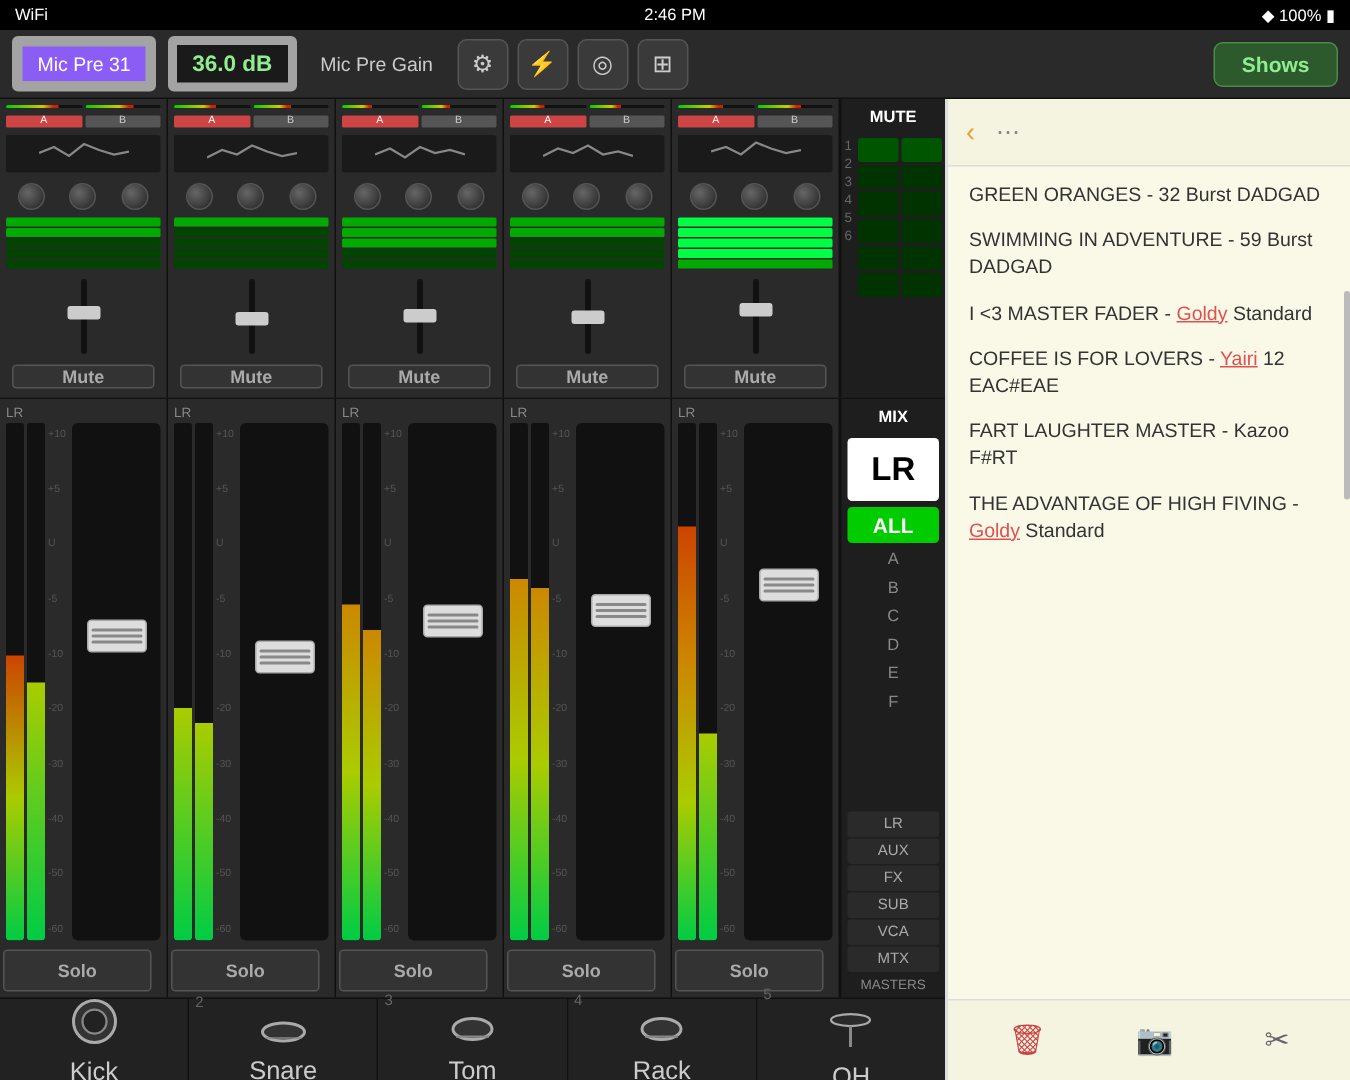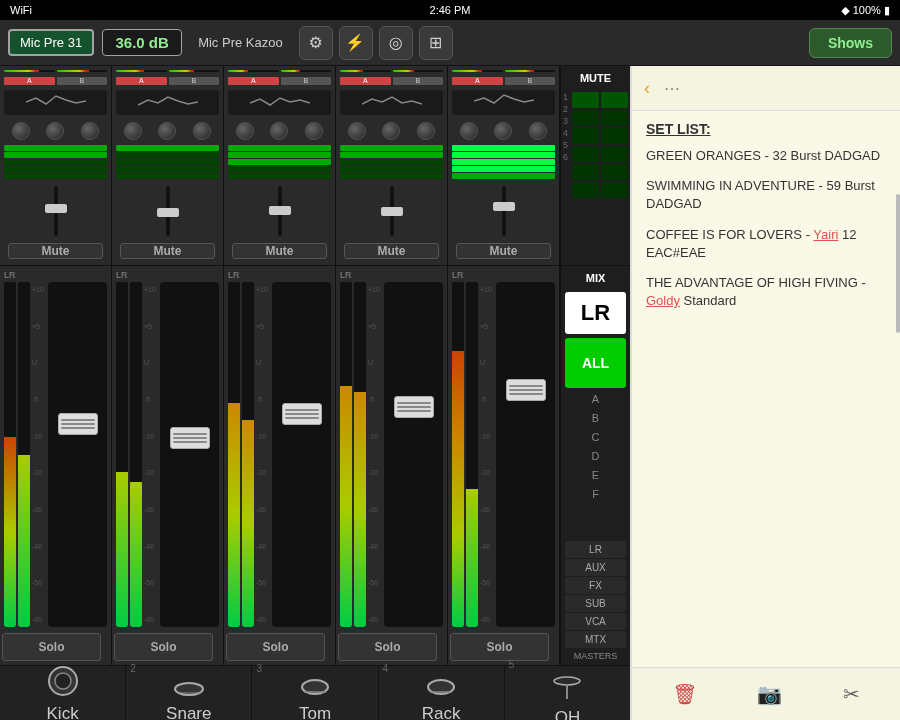--- a/index.html
+++ b/index.html
@@ -22,35 +22,35 @@
     .toolbar {
       background: #2a2a2a;
       height: 46px;
       display: flex;
       align-items: center;
       padding: 0 8px;
       gap: 8px;
       border-bottom: 1px solid #111;
     }
     .toolbar-channel {
-      background: #14532d;
+      background: #8b5cf6;
       color: #fff;
       font-size: 13px;
       padding: 4px 10px;
       border-radius: 4px;
-      border: 2px solid #a3a3a3;
+      border: 7px solid #a3a3a3;
     }
     .toolbar-gain {
       background: #1a1a1a;
       color: #90ee90;
       font-size: 15px;
       font-weight: bold;
       padding: 4px 10px;
       border-radius: 4px;
-      border: 1px solid #a3a3a3;
+      border: 6px solid #a3a3a3;
       min-width: 80px;
       text-align: center;
     }
     .toolbar-label {
       background: transparent;
       color: #ccc;
       font-size: 13px;
       padding: 4px 8px;
     }
     .toolbar-icons {
@@ -160,21 +160,21 @@
       margin: 2px 4px;
       border-radius: 3px;
       cursor: pointer;
     }
     .all-button {
       background: #00cc00;
       color: #fff;
       font-weight: bold;
       font-size: 14px;
       text-align: center;
-      padding: 17px 0;
+      padding: 4px 0;
       margin: 2px 4px;
       border-radius: 3px;
       cursor: pointer;
     }
     .bus-buttons {
       display: flex;
       flex-direction: column;
       gap: 1px;
       padding: 0 4px;
     }
@@ -405,21 +405,21 @@
   <span>
     <span>◆ </span>
     <span>100%</span>
     <span> ▮</span>
   </span>
 </div>
 
 <div class="toolbar">
   <div class="toolbar-channel">Mic Pre 31</div>
   <div class="toolbar-gain">36.0 dB</div>
-  <div class="toolbar-label">Mic Pre Kazoo</div>
+  <div class="toolbar-label">Mic Pre Gain</div>
   <div class="toolbar-icons">
     <div class="toolbar-icon-btn">⚙</div>
     <div class="toolbar-icon-btn">⚡</div>
     <div class="toolbar-icon-btn">◎</div>
     <div class="toolbar-icon-btn">⊞</div>
   </div>
   <button class="toolbar-shows-btn">Shows</button>
 </div>
 
 <div class="main-content">
@@ -911,36 +911,41 @@
     </div>
 
   </div>
 
   <div class="notes-panel">
     <div class="notes-header">
       <span class="notes-back-btn">‹</span>
       <span class="notes-action-btn">⋯</span>
     </div>
     <div class="notes-content" style="position:relative;">
-      <div class="set-list-header">SET LIST:</div>
 
       <div class="set-list-item">
         <span>GREEN ORANGES - 32 Burst DADGAD</span>
       </div>
 
       <div class="set-list-item">
         <span>SWIMMING IN ADVENTURE - 59 Burst DADGAD</span>
       </div>
 
+      <div class="set-list-item">
+        <span>I &lt;3 MASTER FADER - </span><span class="underline">Goldy</span><span> Standard</span>
+      </div>
 
       <div class="set-list-item">
         <span>COFFEE IS FOR LOVERS - </span><span class="underline">Yairi</span><span> 12 EAC#EAE</span>
       </div>
 
 
+      <div class="set-list-item">
+        <span>FART LAUGHTER MASTER - Kazoo F#RT</span>
+      </div>
 
 
       <div class="set-list-item">
         <span>THE ADVANTAGE OF HIGH FIVING - </span><span class="underline">Goldy</span><span> Standard</span>
       </div>
 
       <div style="width:4px;background:#bbb;border-radius:2px;position:absolute;right:0;top:15%;height:25%;"></div>
     </div>
     <div class="notes-footer">
       <span class="notes-footer-btn delete">🗑</span>

